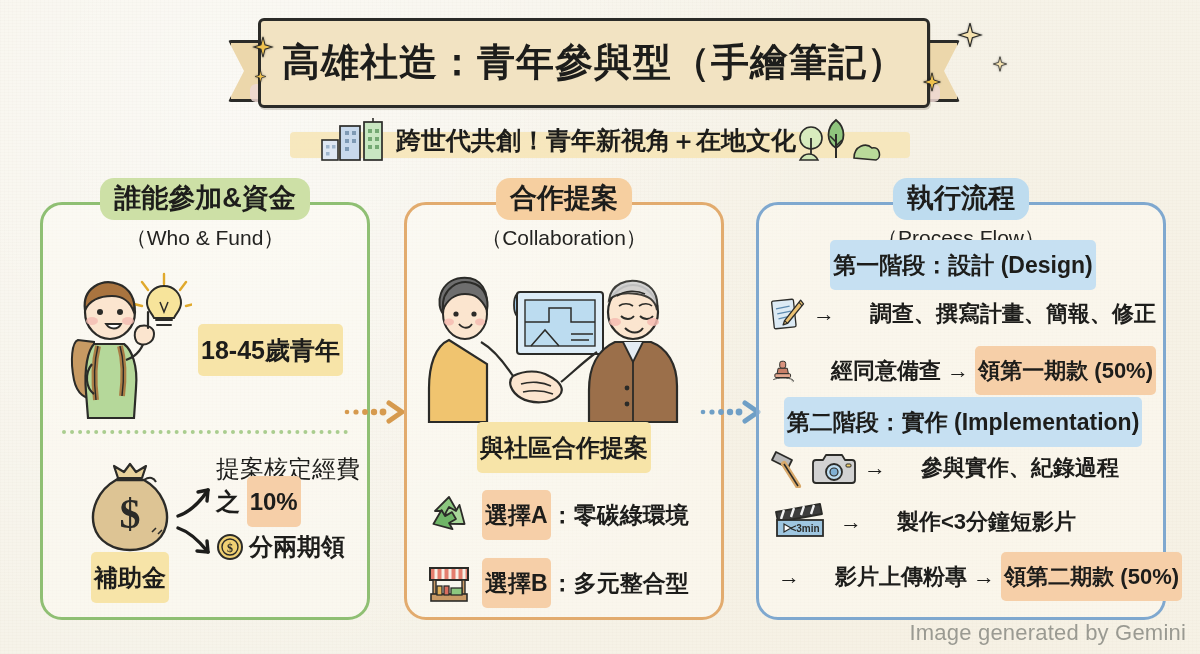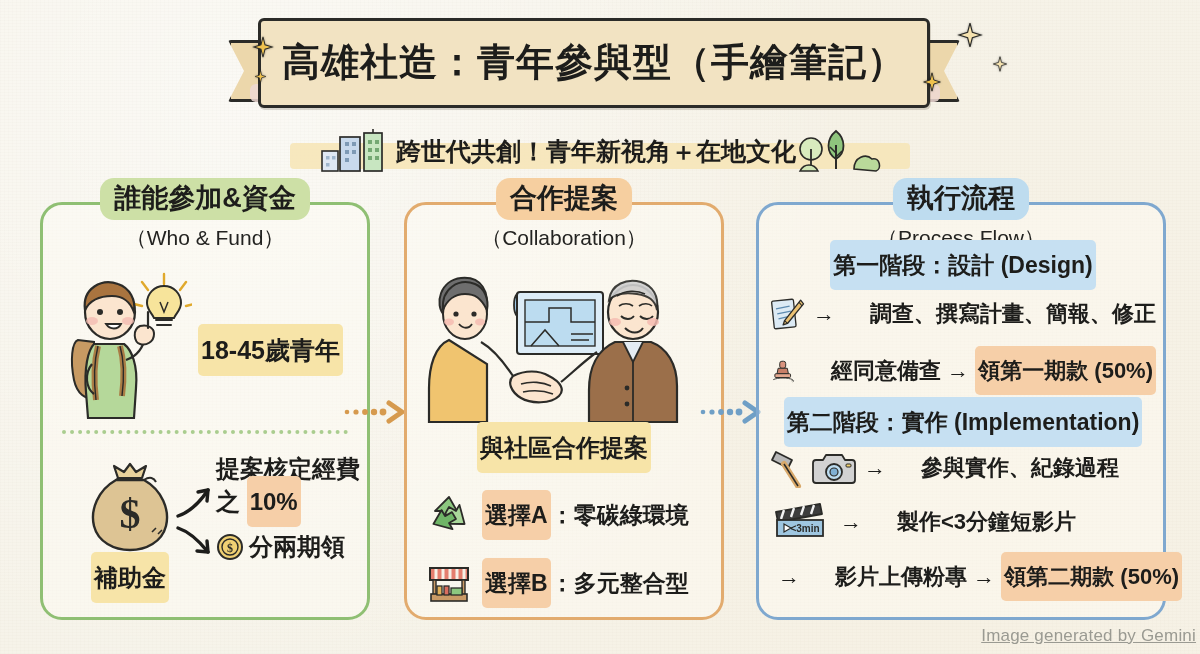--- a/index.html
+++ b/index.html
@@ -46,21 +46,21 @@
     box-shadow: 1px 2px 0 rgba(60,50,30,.18);
   }
   #title-text {
     font-size: 38px; font-weight: 700; color: #1d1d1b; letter-spacing: 1px;
     white-space: nowrap; transform: translateY(-1px);
   }
   .sparkle { position: absolute; color: #e9b642; filter: drop-shadow(0 0 1px rgba(0,0,0,.35)); }
 
   
   #subtitle-row {
-    position: absolute; left: 0; right: 0; top: 127px; height: 48px;
+    position: absolute; left: 0; right: 0; top: 116px; height: 48px;
     display: flex; align-items: center; justify-content: center;  font-family: Liberation Serif, serif;
   }
   #subtitle-band {
     position: absolute; left: 290px; top: 16px; width: 620px; height: 26px;
     background: #f6e6b8; border-radius: 4px; opacity: .9;
   }
   #subtitle-text {
     position: relative; font-size: 25px; font-weight: 700; color: #1d1d1b; white-space: nowrap;
   }
   .deco-svg { position: relative; display: block; }
@@ -112,21 +112,21 @@
   #p1-top { position: absolute; left: 0; top: 8px; width: 100%; height: 160px; }
   #p1-person { position: absolute; left: 28px; top: 6px; }
   #p1-age {
     position: absolute; left: 158px; top: 72px;
     font-size: 25px; font-weight: 700; color: #1d1d1b; white-space: nowrap;
   }
   #p1-bottom { position: absolute; left: 0; top: 196px; width: 100%; }
   #p1-bag { position: absolute; left: 30px; top: 6px; text-align: center; width: 120px; }
   #p1-bag-label { margin-top: 2px; font-size: 24px; font-weight: 700; color: #1d1d1b; }
   #p1-lines { position: absolute; left: 176px; top: 4px; width: 148px; }
-  .p1-line1 { font-size: 24px; font-weight: 700; color: #1d1d1b; line-height: 1.28; white-space: nowrap; }
+  .p1-line1 { font-size: 24px; font-weight: 400; color: #1d1d1b; line-height: 1.28; white-space: nowrap; }
   .p1-line2 { font-size: 24px; font-weight: 700; color: #1d1d1b; line-height: 1.28; margin-top: 2px; white-space: nowrap; }
   .p1-line3 { font-size: 24px; font-weight: 700; color: #1d1d1b; margin-top: 14px; display: flex; align-items: center; gap: 5px; white-space: nowrap; }
 
   
   #p2-illus { position: absolute; left: 50%; top: 10px; transform: translateX(-50%); }
   #p2-caption {
     position: absolute; left: 0; right: 0; top: 178px; text-align: center;
     font-size: 24px; font-weight: 700; color: #1d1d1b;
   }
   #p2-options { position: absolute; left: 22px; right: 14px; top: 238px; }
@@ -140,22 +140,22 @@
   .step-text { font-size: 22px; font-weight: 700; color: #1d1d1b; white-space: nowrap; margin-left: 27px; }
   .arrow-ch { font-size: 22px; font-weight: 700; color: #1d1d1b; }
 
   
   .connector { position: absolute; top: 398px; }
   #conn-1 { left: 344px; }
   #conn-2 { left: 700px; }
 
   
   #footer {
-    position: absolute; right: 4px; bottom: 8px;
-    font-size: 17px; color: #9a9a92; letter-spacing: .2px; text-decoration: underline;
+    position: absolute; right: 14px; bottom: 8px;
+    font-size: 22px; color: #9a9a92; letter-spacing: .2px;
   }
 </style>
 </head>
 <body>
 
 <div id="stage">
   <div id="grain"></div>
 
   <div id="ribbon-wrap">
     <div class="ribbon-tail left"></div>

